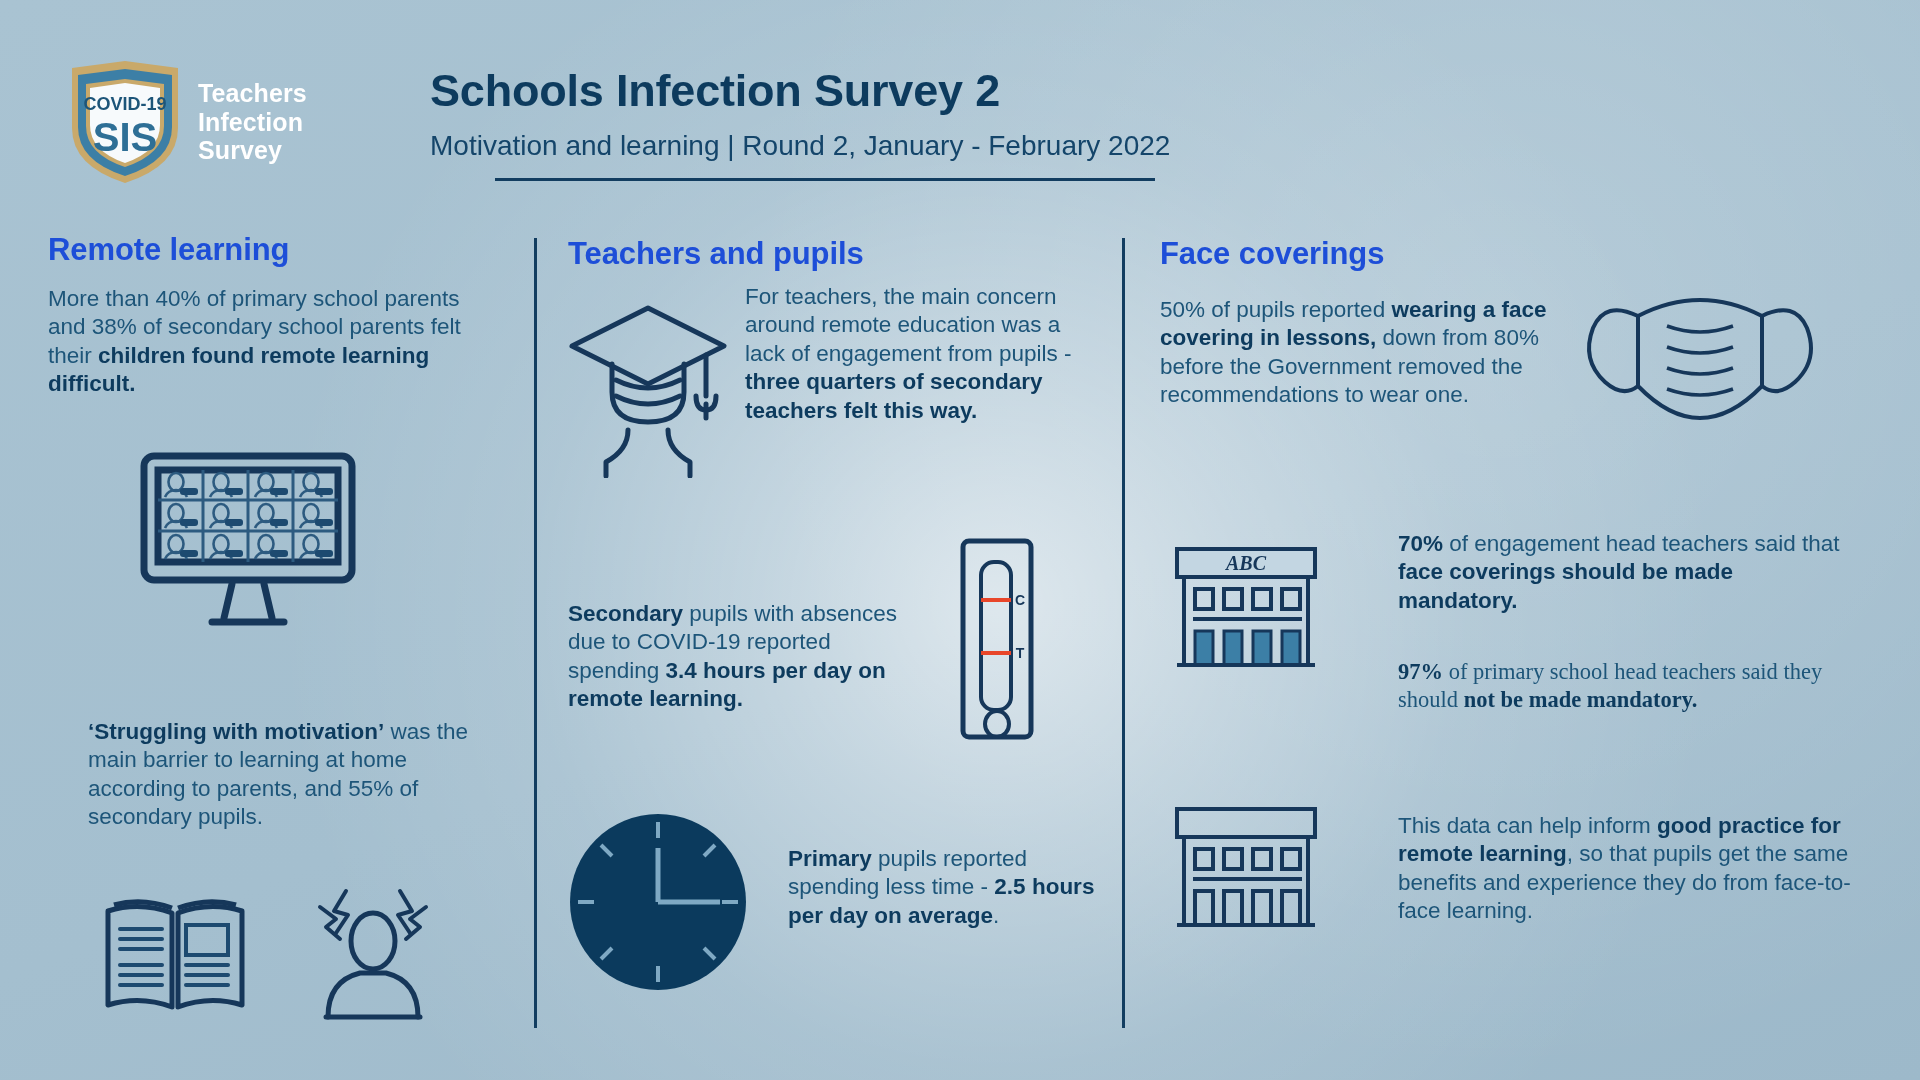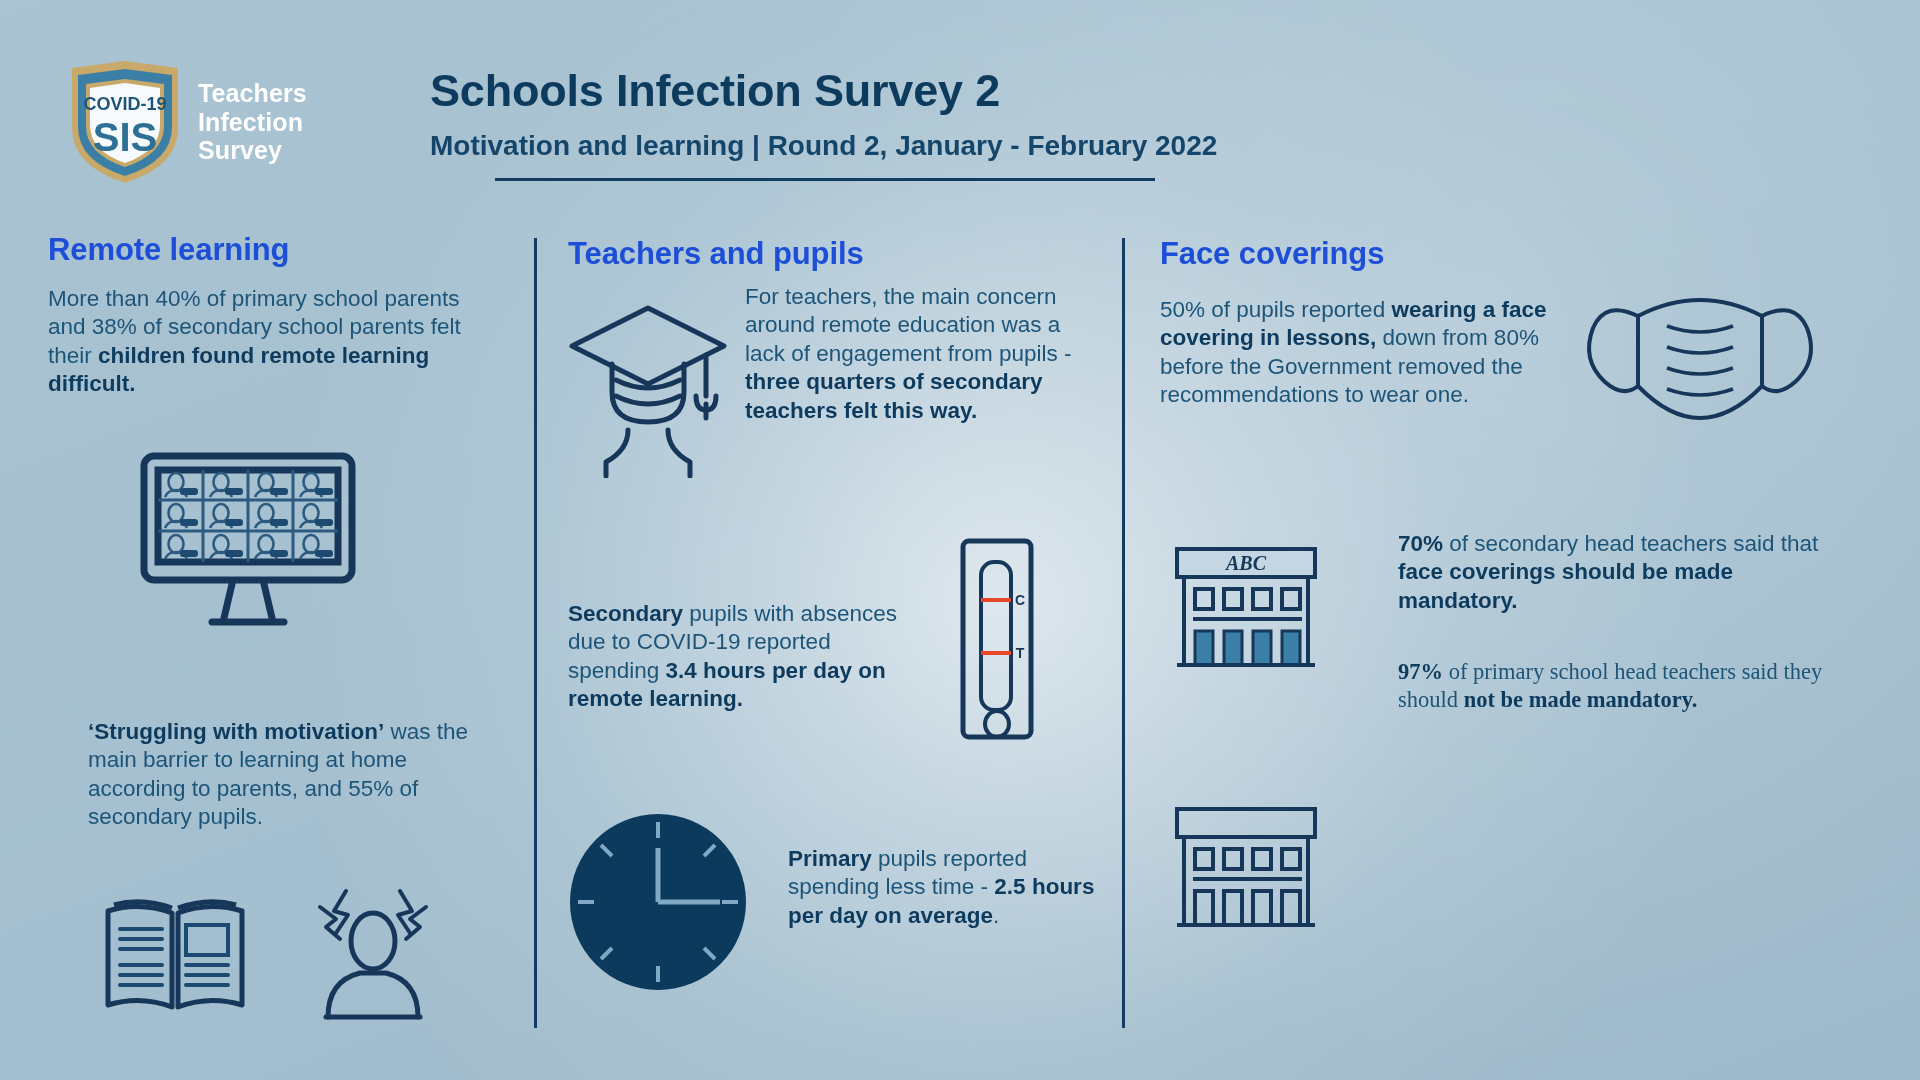--- a/index.html
+++ b/index.html
@@ -56,21 +56,21 @@
   .main-title {
     color: #0d3b5e;
     font-size: 45px;
     font-weight: bold;
     letter-spacing: -0.2px;
     line-height: 1.1;
   }
   .sub-title {
     color: #14456a;
     font-size: 28px;
-    font-weight: bold;
+    font-weight: normal;
     margin-top: 14px;
     line-height: 1.15;
   }
   .title-rule {
     margin: 16px auto 0 auto;
     width: 660px;
     height: 3px;
     background: #123d60;
   }
 
@@ -362,21 +362,21 @@
       <g fill="#3c7fa6" stroke="#16375a" stroke-width="3">
         <rect x="23" y="86" width="18" height="34"></rect>
         <rect x="52" y="86" width="18" height="34"></rect>
         <rect x="81" y="86" width="18" height="34"></rect>
         <rect x="110" y="86" width="18" height="34"></rect>
       </g>
       <line x1="5" y1="120" x2="143" y2="120" stroke="#16375a" stroke-width="4"></line>
     </svg>
   </div>
 
-  <div class="body-text" id="right-para-2"><b>70%</b><span> of secondary head teachers said that </span><b>face coverings should be made mandatory.</b></div>
+  <div class="body-text" id="right-para-2"><b>70%</b><span> of engagement head teachers said that </span><b>face coverings should be made mandatory.</b></div>
 
   <div class="body-text" id="right-para-3"><b>97%</b><span> of primary school head teachers said they should </span><b>not be made mandatory.</b></div>
 
   <div id="school-icon-2">
     <svg width="148" height="122" viewBox="0 0 148 122">
       <rect x="5" y="4" width="138" height="28" fill="none" stroke="#16375a" stroke-width="4"></rect>
       <g fill="none" stroke="#16375a" stroke-width="4">
         <line x1="12" y1="32" x2="12" y2="120"></line>
         <line x1="136" y1="32" x2="136" y2="120"></line>
         <rect x="23" y="44" width="18" height="20"></rect>
@@ -386,14 +386,15 @@
         <line x1="21" y1="74" x2="130" y2="74"></line>
         <rect x="23" y="86" width="18" height="34"></rect>
         <rect x="52" y="86" width="18" height="34"></rect>
         <rect x="81" y="86" width="18" height="34"></rect>
         <rect x="110" y="86" width="18" height="34"></rect>
       </g>
       <line x1="5" y1="120" x2="143" y2="120" stroke="#16375a" stroke-width="4"></line>
     </svg>
   </div>
 
+  <div class="body-text" id="right-para-4"><span>This data can help inform </span><b>good practice for remote learning</b><span>, so that pupils get the same benefits and experience they do from face-to-face learning.</span></div>
 
 </div>
 
 </body></html>

